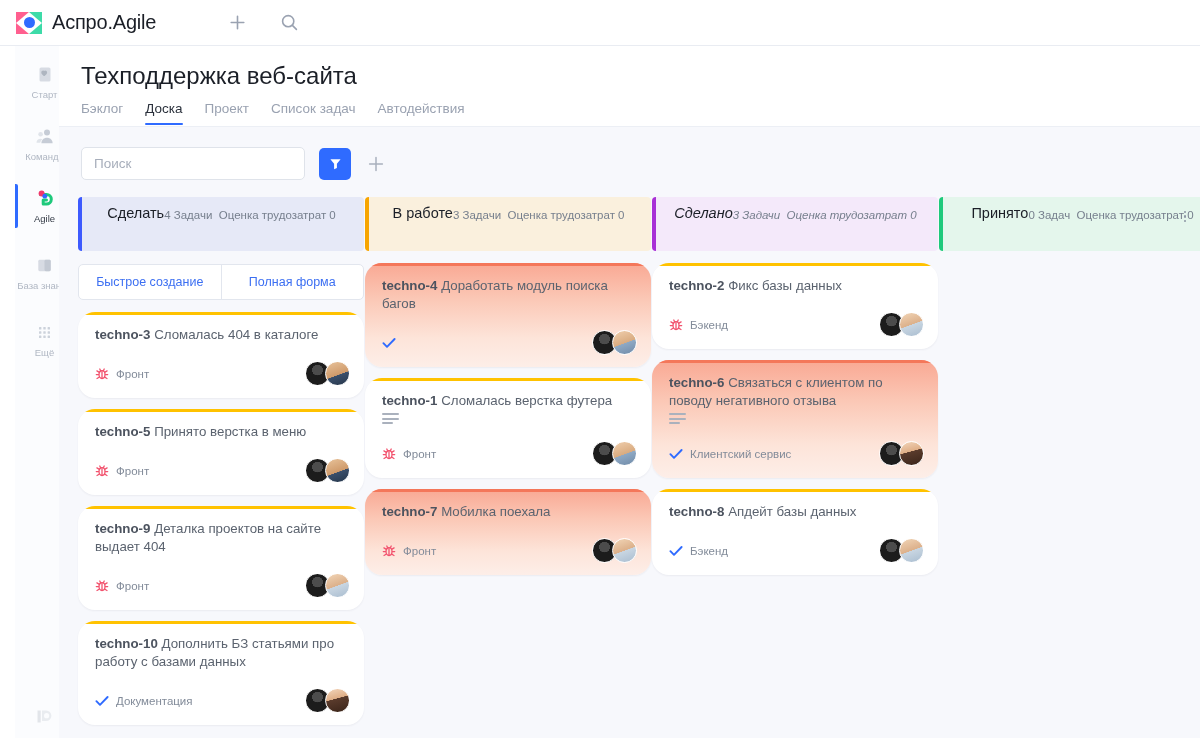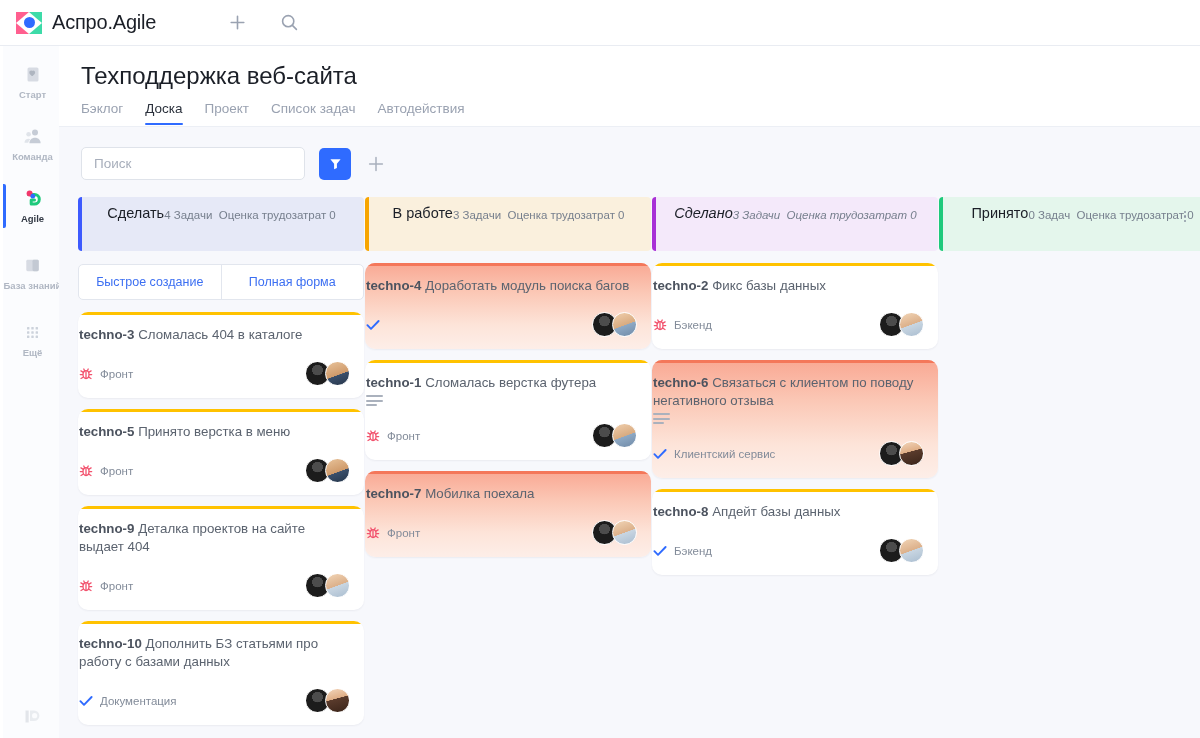--- a/index.html
+++ b/index.html
@@ -38,22 +38,22 @@
     color: #1b1f27; letter-spacing: -0.2px;
   }
   .top-actions { display: flex; align-items: center; margin-left: 68px; gap: 26px; }
   .top-icon-btn {
     width: 26px; height: 26px; display: flex; align-items: center; justify-content: center;
     color: #9aa2b1; cursor: pointer;
   }
 
   
   .sidebar {
-    position: absolute; left: 3px; top: 46px; width: 59px; height: 692px;
-    background: #fbfcfe; border-right: 1px solid #e9ecf2; font-weight: bold;
+    position: absolute; left: 15px; top: 46px; width: 59px; height: 692px;
+    background: #fbfcfe; border-right: 1px solid #e9ecf2;
   }
   .side-item {
     width: 59px; height: 52px; margin-top: 10px;
     display: flex; flex-direction: column; align-items: center; justify-content: center;
     position: relative; cursor: pointer;
   }
   .side-item .ic { height: 21px; display: flex; align-items: center; justify-content: center; }
   .side-item .lbl {
     font-size: 9.5px; color: #b0b7c3; margin-top: 4px; text-align: center; line-height: 11px;
   }
@@ -134,22 +134,22 @@
   }
   .qc-tab {
     flex: 1; text-align: center; font-size: 12.5px; color: #3c6ff2;
     padding: 10px 0; cursor: pointer;
   }
   .qc-tab + .qc-tab { border-left: 1px solid #e2e6ee; }
 
   
   .cards { margin-top: 12px; display: flex; flex-direction: column; gap: 11px; }
   .card {
-    border-radius: 10px; background: #ffffff; position: relative;
-    padding: 14px 14px 12px 1px; box-shadow: 0 1px 2px rgba(30,40,70,.06);
+    border-radius: 17px; background: #ffffff; position: relative;
+    padding: 14px 14px 12px 17px; box-shadow: 0 1px 2px rgba(30,40,70,.06);
     cursor: pointer; overflow: hidden;
   }
   .card::before {
     content: ""; position: absolute; left: 0; right: 0; top: 0; height: 3px;
   }
   .card.accent-yellow::before { background: #ffc200; }
   .card.accent-red { background: linear-gradient(180deg, #f9a893 0%, #fbc8b6 35%, #fde4d9 72%, #fdeee8 100%); }
   .card.accent-red::before { background: #f4775a; }
   .card-title { font-size: 13.3px; line-height: 18px; color: #5b636f; }
   .card-title .key { color: #4c535f; font-weight: bold; }

